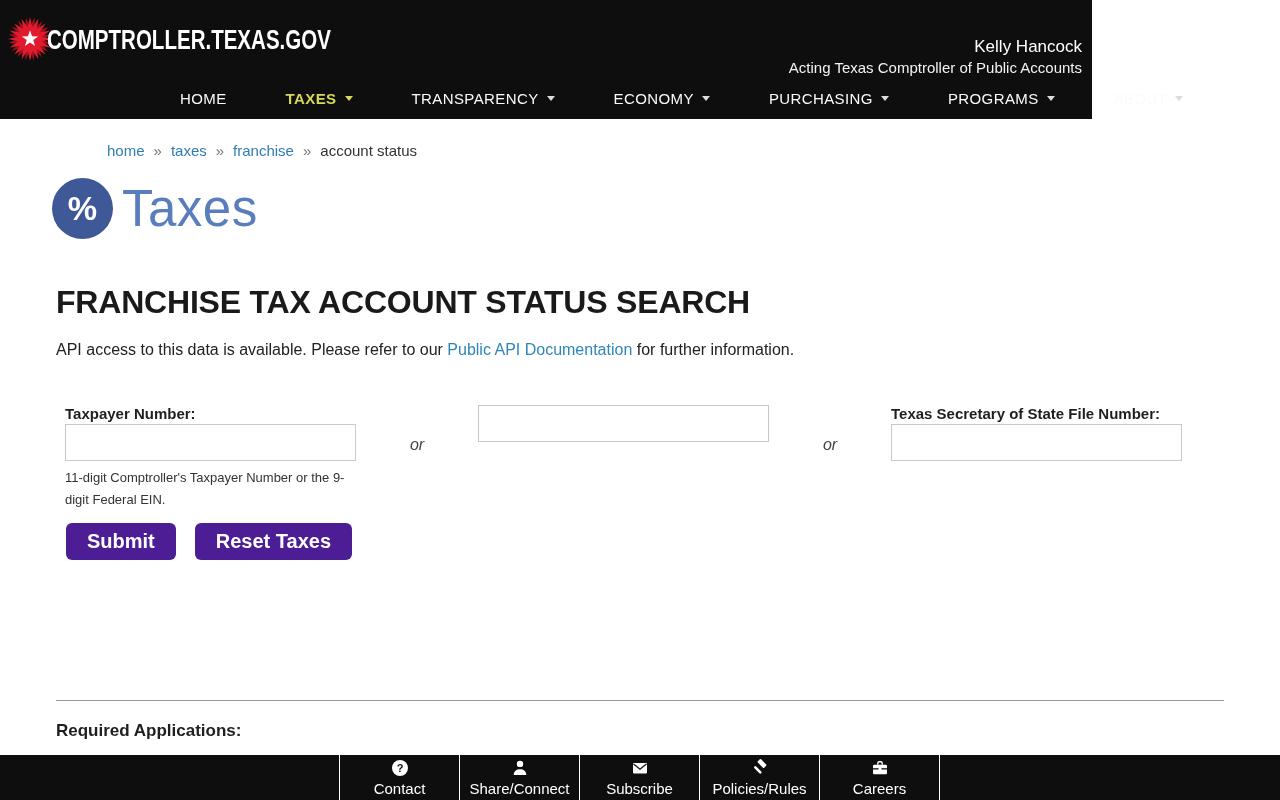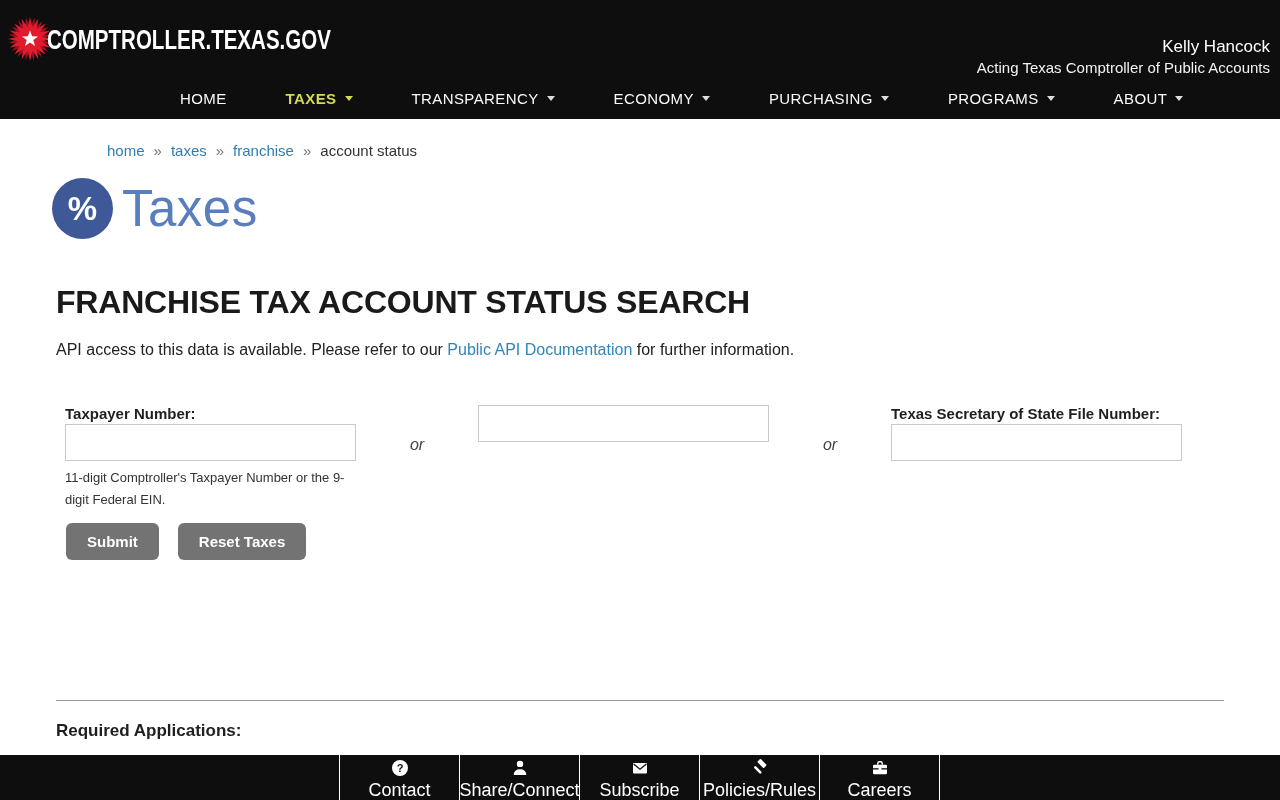--- a/index.html
+++ b/index.html
@@ -1,21 +1,21 @@
 <!DOCTYPE html>
 <html><head>
 <meta charset="utf-8">
 <style>
   * { margin:0; padding:0; box-sizing:border-box; }
   html,body { width:1280px; height:800px; }
   body { font-family:"Liberation Sans", sans-serif; background:#fff; }
   .page { position:relative; width:1280px; height:800px; overflow:hidden; background:#fff; }
 
   
-  .site-header { position:absolute; left:0; top:0; width:1280px; height:119px; background:#0e0e0e; }
+  .site-header { position:absolute; left:0; top:0; width:1092px; height:119px; background:#0e0e0e; }
   .logo-burst { position:absolute; left:8px; top:17px; width:44px; height:44px; cursor:pointer; }
   .wordmark { position:absolute; left:47px; top:25px; color:#fff; font-weight:700; font-size:27px;
               letter-spacing:0px; transform:scaleX(0.76); transform-origin:0 50%; white-space:nowrap; cursor:pointer; }
   .official { position:absolute; right:10px; top:37px; text-align:right; color:#fff; }
   .official-name { font-weight:400; font-size:17px; line-height:20px; }
   .official-title { font-weight:400; font-size:15px; line-height:21px; color:#f2f2f2; }
   .main-nav { position:absolute; left:180px; top:90px; display:flex; gap:59px; align-items:center; }
   .nav-item { color:#fbfbfb; font-size:15px; letter-spacing:0.4px; white-space:nowrap; cursor:pointer; display:flex; align-items:center; }
   .nav-item.active { color:#d6d954; font-weight:700; }
   .caret { width:0; height:0; border-left:4px solid transparent; border-right:4px solid transparent;
@@ -41,33 +41,33 @@
 
   .form-row { position:absolute; left:65px; top:405px; display:flex; align-items:flex-start;gap:12px; }
   .field-col { width:291px; }
   .field-label { font-size:15px; font-weight:700; color:#1f1f1f; height:19px; }
   .field-input { width:291px; height:37px; border:1px solid #c9c9c9; background:#fff; font-size:16px; padding:0 8px;
                  font-family:"Liberation Sans", sans-serif; outline:none; }
   .field-help { margin-top:6px; font-size:13px; line-height:22px; color:#333; }
   .or-cell { width:98px; text-align:center; font-style:italic; font-size:16px; color:#444; margin-top:31px; }
 
   .btn-row { position:absolute; left:66px; top:523px; display:flex; gap:19px; }
-  .btn { height:37px; border:none; border-radius:6px; background:#737373; color:#fff; font-weight:700;
-         font-size:15px; padding:0 21px; font-family:"Liberation Sans", sans-serif; cursor:pointer; }
+  .btn { height:37px; border:none; border-radius:6px; background:#4c1d95; color:#fff; font-weight:700;
+         font-size:20px; padding:0 21px; font-family:"Liberation Sans", sans-serif; cursor:pointer; }
 
   .divider { position:absolute; left:56px; top:700px; width:1168px; height:1px; background:#999; border:none; }
   .required-head { position:absolute; left:56px; top:721px; font-size:17px; font-weight:700; color:#1f1f1f; }
 
   
   .footer-bar { position:absolute; left:0; top:755px; width:1280px; height:45px; background:#0e0e0e; }
   .footer-cells { position:absolute; left:339px; top:0; height:45px; display:flex; border-right:1px solid #fff; }
   .footer-cell { width:120px; height:45px; border-left:1px solid #fff; display:flex; flex-direction:column;
                  align-items:center; cursor:pointer; }
   .footer-icon { margin-top:4px; height:18px; display:flex; align-items:center; justify-content:center; }
-  .footer-label { margin-top:3px; color:#fff; font-size:18px; }
+  .footer-label { margin-top:3px; color:#fff; font-size:15px; }
 </style>
 </head>
 <body>
 
 <div class="page">
 
   <header class="site-header">
 
     <svg class="logo-burst" viewBox="0 0 44 44">
       <polygon fill="#9d1220" transform="rotate(12 22 22)" points="44,22 33.8,24.3 42.3,30.4 32,28.7 37.6,37.6 28.7,32 30.4,42.3 24.3,33.8 22,44 19.7,33.8 13.6,42.3 15.3,32 6.4,37.6 12,28.7 1.7,30.4 10.2,24.3 0,22 10.2,19.7 1.7,13.6 12,15.3 6.4,6.4 15.3,12 13.6,1.7 19.7,10.2 22,0 24.3,10.2 30.4,1.7 28.7,12 37.6,6.4 32,15.3 42.3,13.6 33.8,19.7"></polygon>

